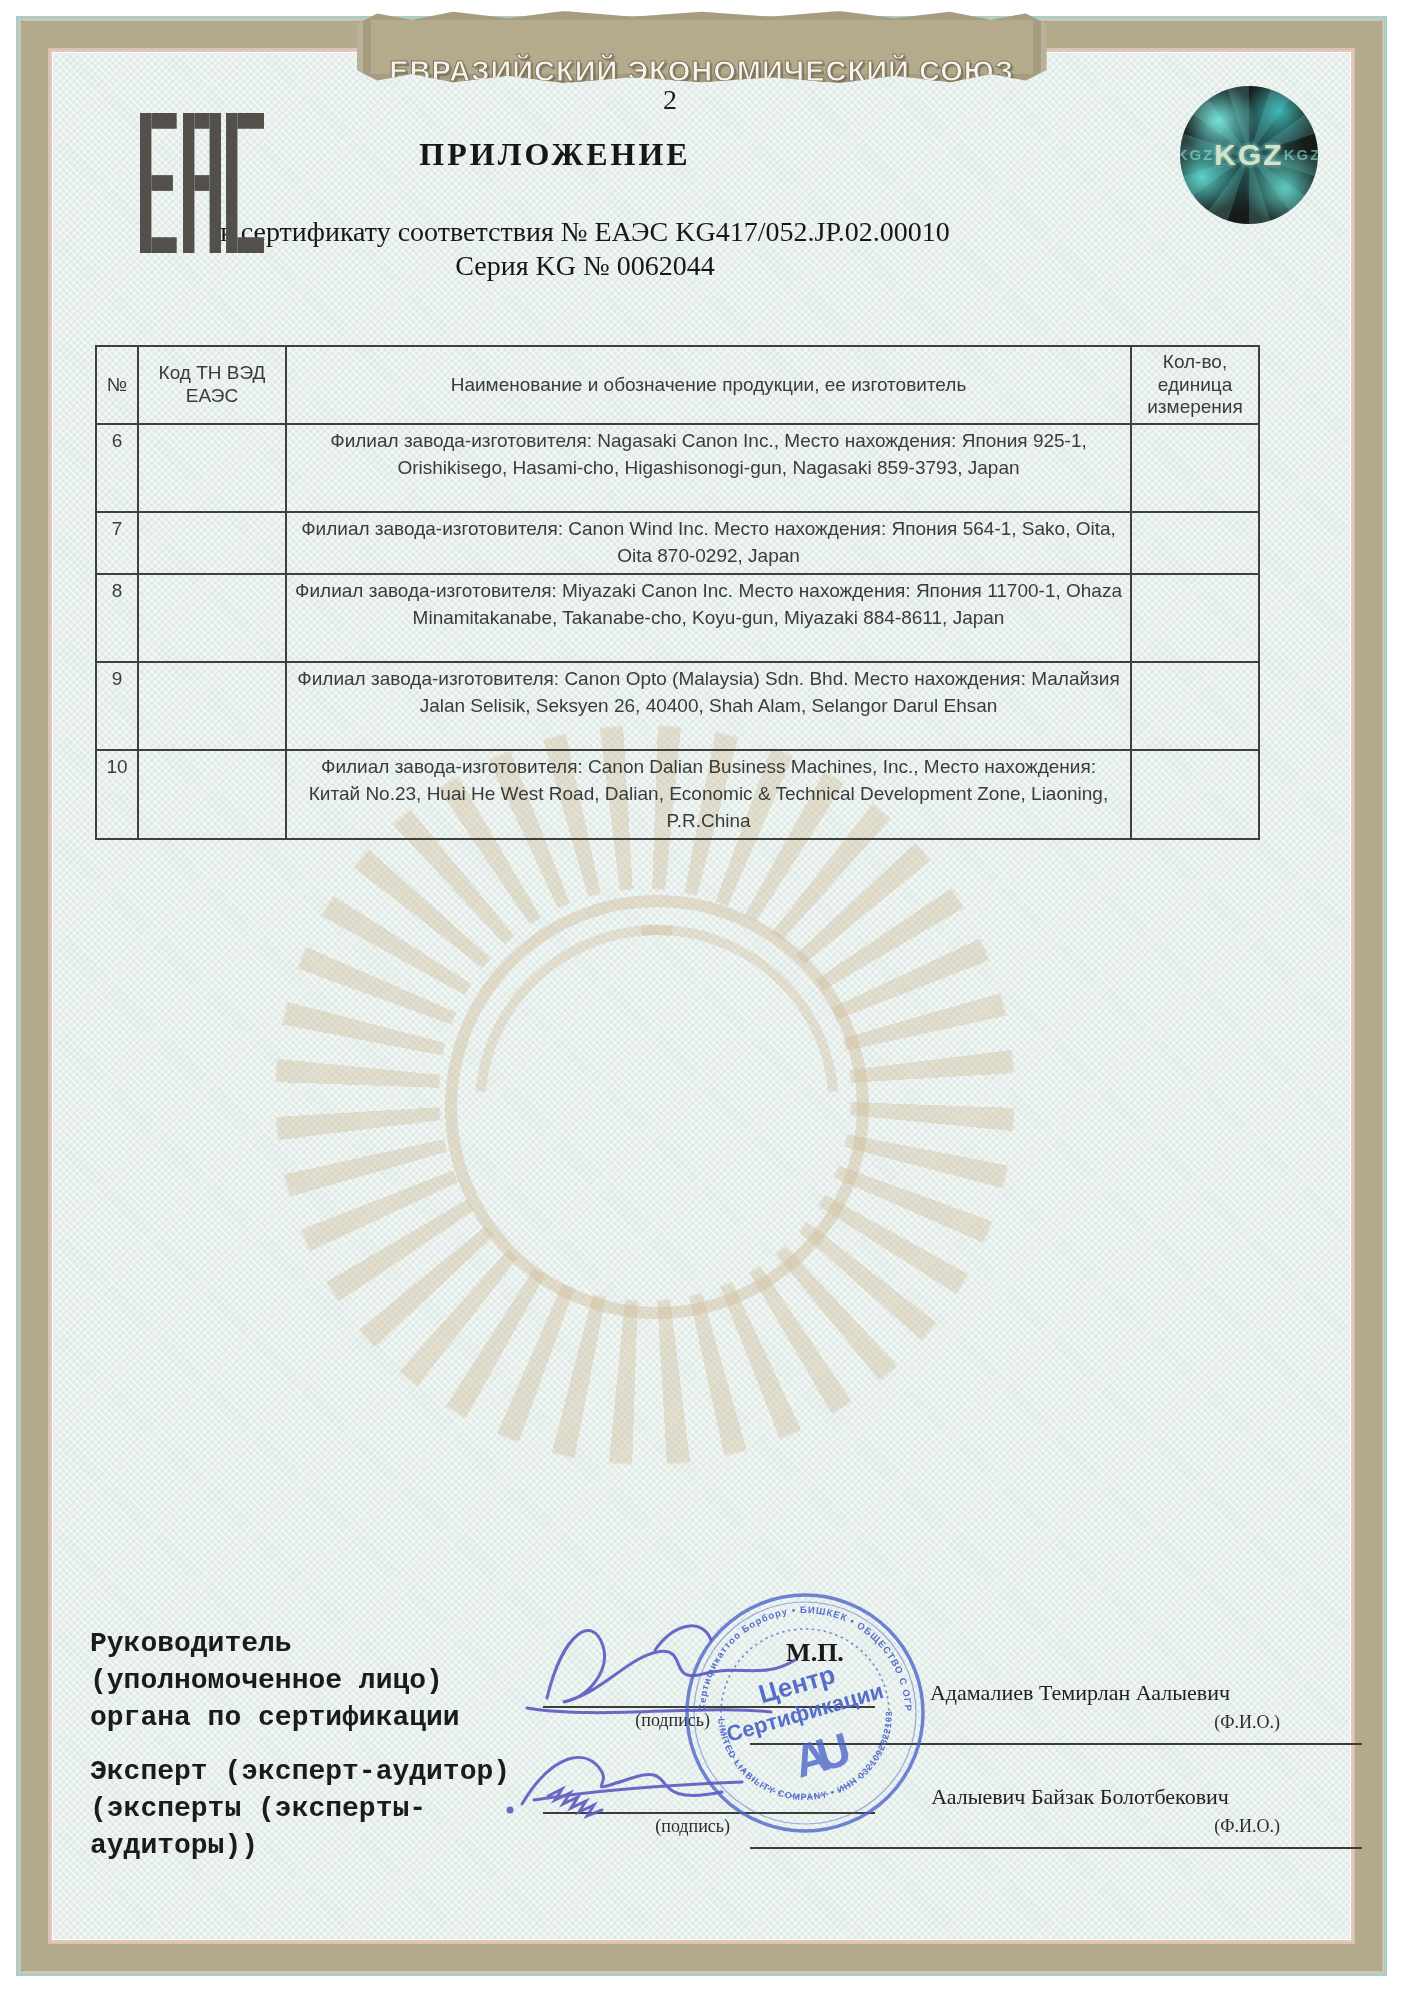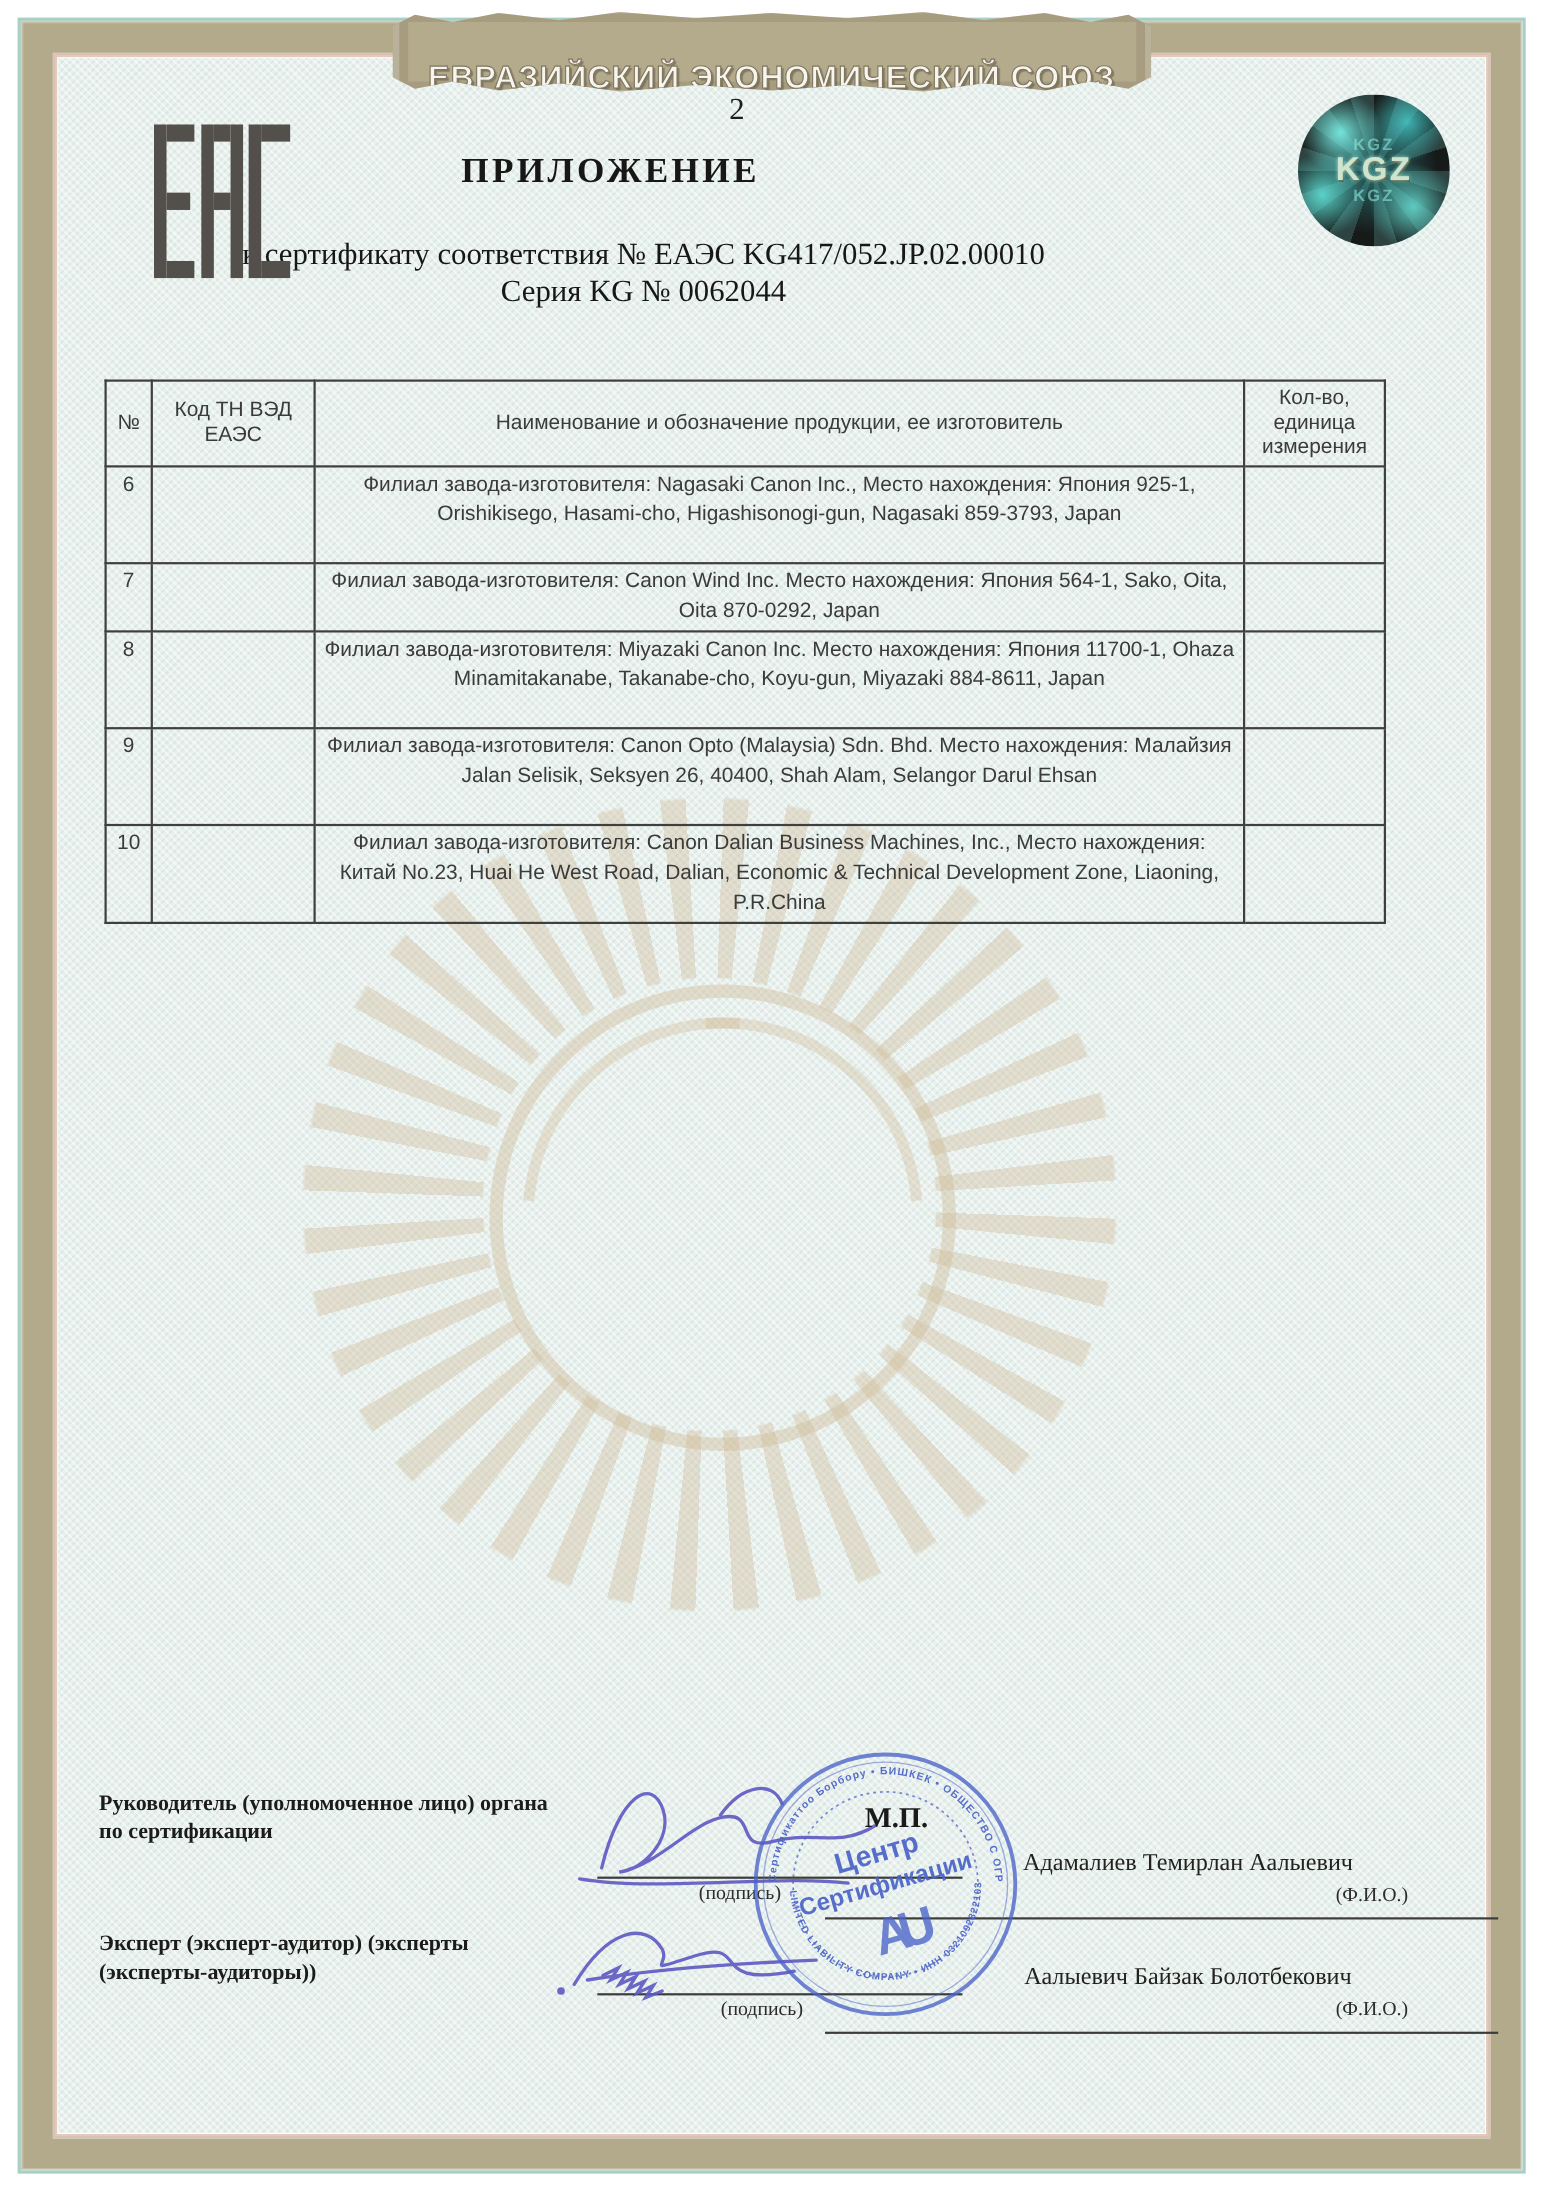--- a/index.html
+++ b/index.html
@@ -38,21 +38,21 @@
   .eac{position:absolute;left:140px;top:113px;z-index:5;}
   
   .holo{position:absolute;left:1180px;top:86px;width:138px;height:138px;border-radius:50%;z-index:5;
     background:
       radial-gradient(circle at 28% 25%, rgba(120,235,225,.95), rgba(120,235,225,0) 26%),
       radial-gradient(circle at 72% 18%, rgba(70,205,205,.85), rgba(70,205,205,0) 24%),
       radial-gradient(circle at 16% 66%, rgba(95,225,215,.9), rgba(95,225,215,0) 26%),
       radial-gradient(circle at 76% 74%, rgba(100,215,205,.9), rgba(100,215,205,0) 27%),
       radial-gradient(circle at 50% 50%, rgba(60,180,180,.5), rgba(0,0,0,0) 60%),
       repeating-conic-gradient(#161a19 0deg 18deg, #2c4341 18deg 36deg);
-    display:flex;flex-direction:column;align-items:center;justify-content:center;overflow:hidden;}
+    display:flex;flex-direction:row;align-items:center;justify-content:center;overflow:hidden;}
   .holo .row{line-height:1.05;font-weight:bold;letter-spacing:2px;white-space:nowrap;}
   .holo .small{font-size:15px;color:rgba(150,240,230,.55);}
   .holo .big{font-size:30px;color:#cfe4cf;text-shadow:0 0 4px rgba(180,255,240,.8),1px 1px 0 #5a5232;}
   
   table.main{position:absolute;left:95px;top:345px;width:1163px;z-index:5;
     border-collapse:collapse;table-layout:fixed;
     font-size:19px;line-height:1.42;color:#3b3b3a;}
   table.main th, table.main td{border:2px solid #3f3f3d;padding:3px 6px;text-align:center;}
   table.main th{font-weight:normal;height:70px;vertical-align:middle;line-height:1.2;}
   table.main td{vertical-align:top;}
@@ -65,21 +65,21 @@
     -webkit-mask:radial-gradient(circle, transparent 0 205px, #000 207px 368px, transparent 371px);
     mask:radial-gradient(circle, transparent 0 205px, #000 207px 368px, transparent 371px);}
   .sun-core{position:absolute;left:445px;top:895px;width:400px;height:400px;border-radius:50%;
     border:12px solid rgba(208,186,150,.42);z-index:1;}
   .sun-core::before,.sun-core::after{content:"";position:absolute;inset:18px;border-radius:50%;
     border:10px solid transparent;border-top-color:rgba(208,186,150,.35);}
   .sun-core::before{transform:rotate(40deg);}
   .sun-core::after{transform:rotate(-40deg);}
   
   .sig-label{position:absolute;left:90px;width:430px;z-index:5;
-    font-family:Liberation Serif, serif;font-weight:bold;font-size:20px;
+    font-family:Liberation Mono, monospace;font-weight:bold;font-size:28px;
     line-height:1.32;color:#1b1b19;}
   .sig-label.l1{top:1626px;}
   .sig-label.l2{top:1754px;}
   .sig-line{position:absolute;border-top:2px solid #3c3c3a;z-index:3;}
   .sig-line.s1{left:543px;top:1706px;width:332px;}
   .sig-line.s2{left:543px;top:1812px;width:332px;}
   .sig-line.n1{left:750px;top:1743px;width:612px;}
   .sig-line.n2{left:750px;top:1847px;width:612px;}
   .caption{position:absolute;z-index:4;text-align:right;
     font-family:"Liberation Serif","DejaVu Serif",serif;font-size:18px;color:#2c2c2a;}

